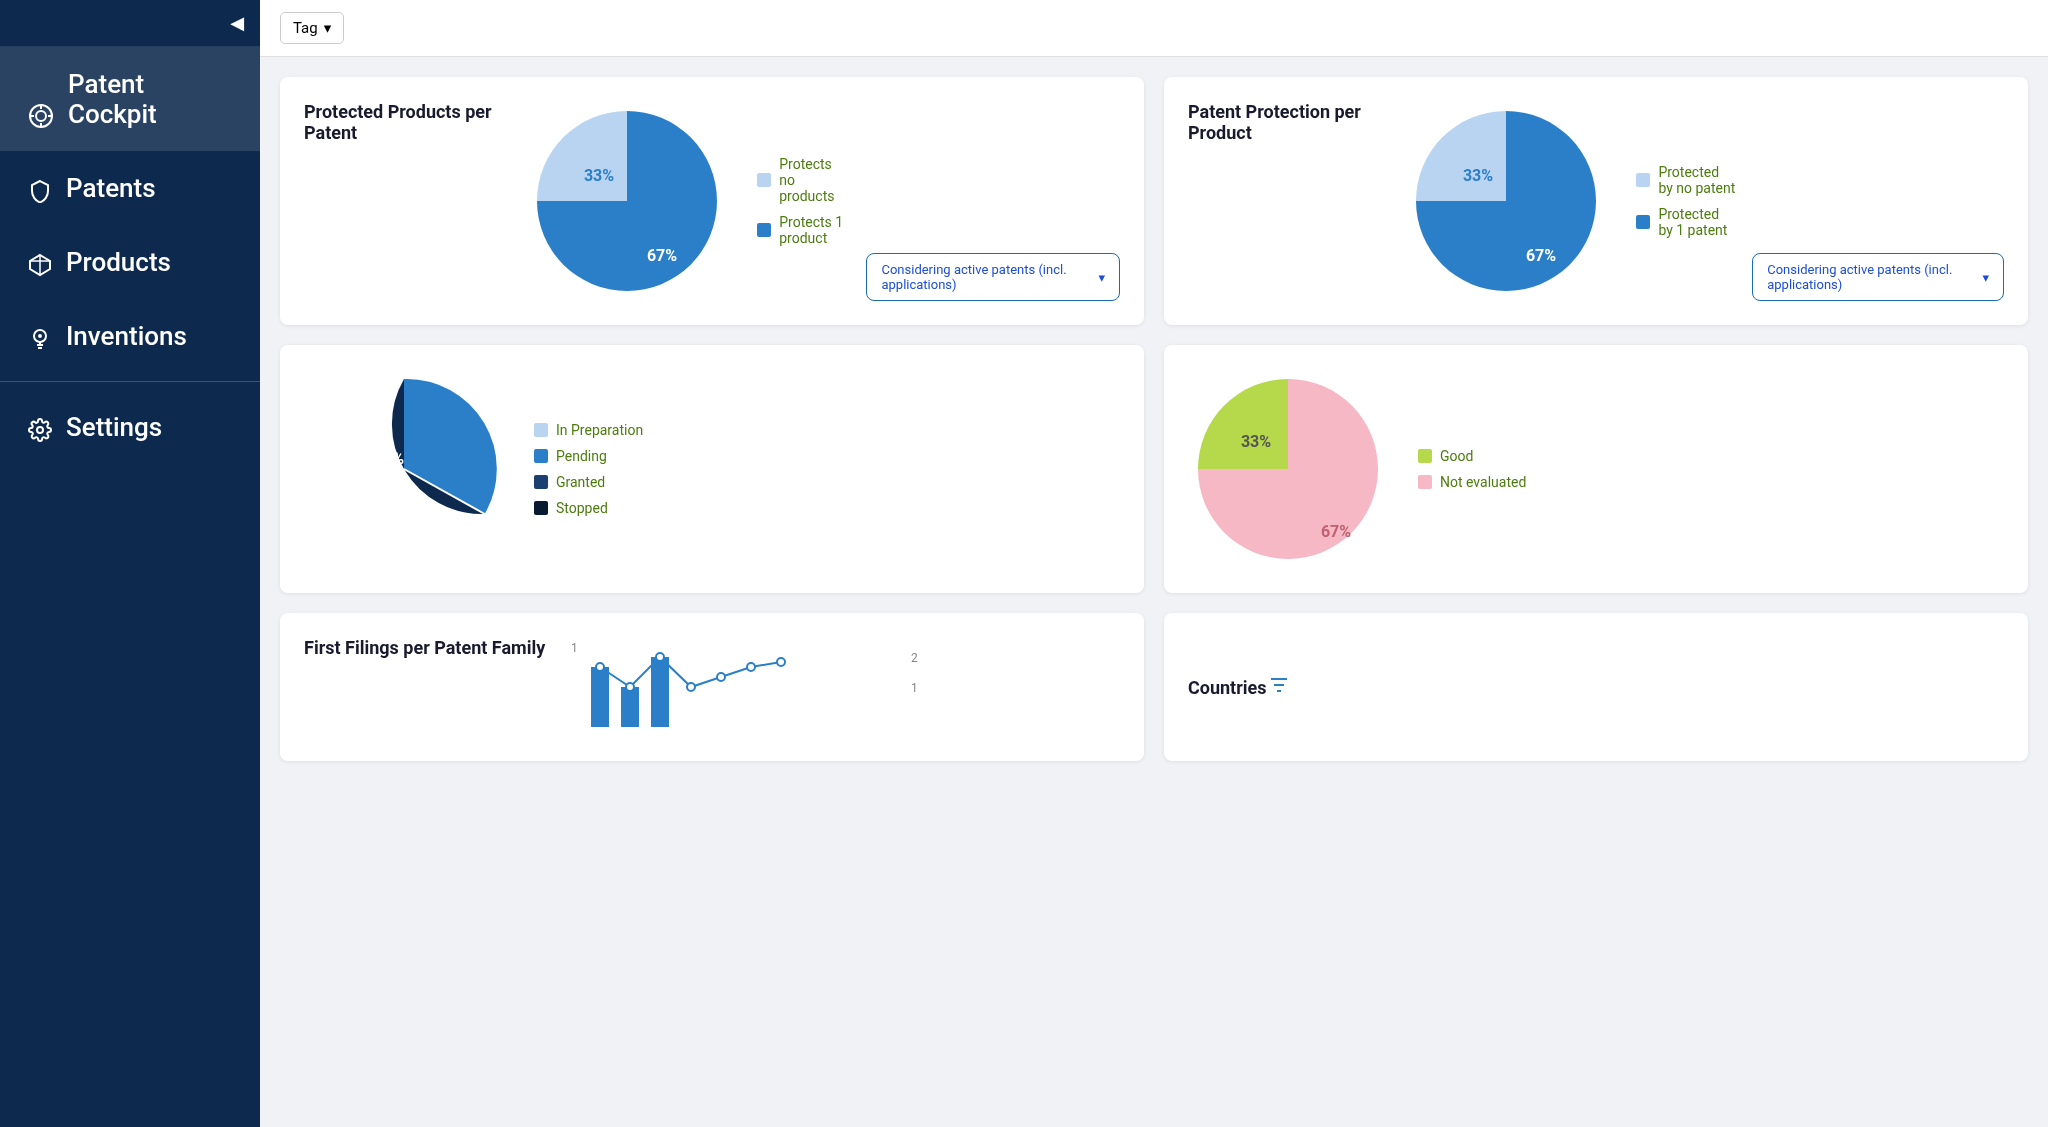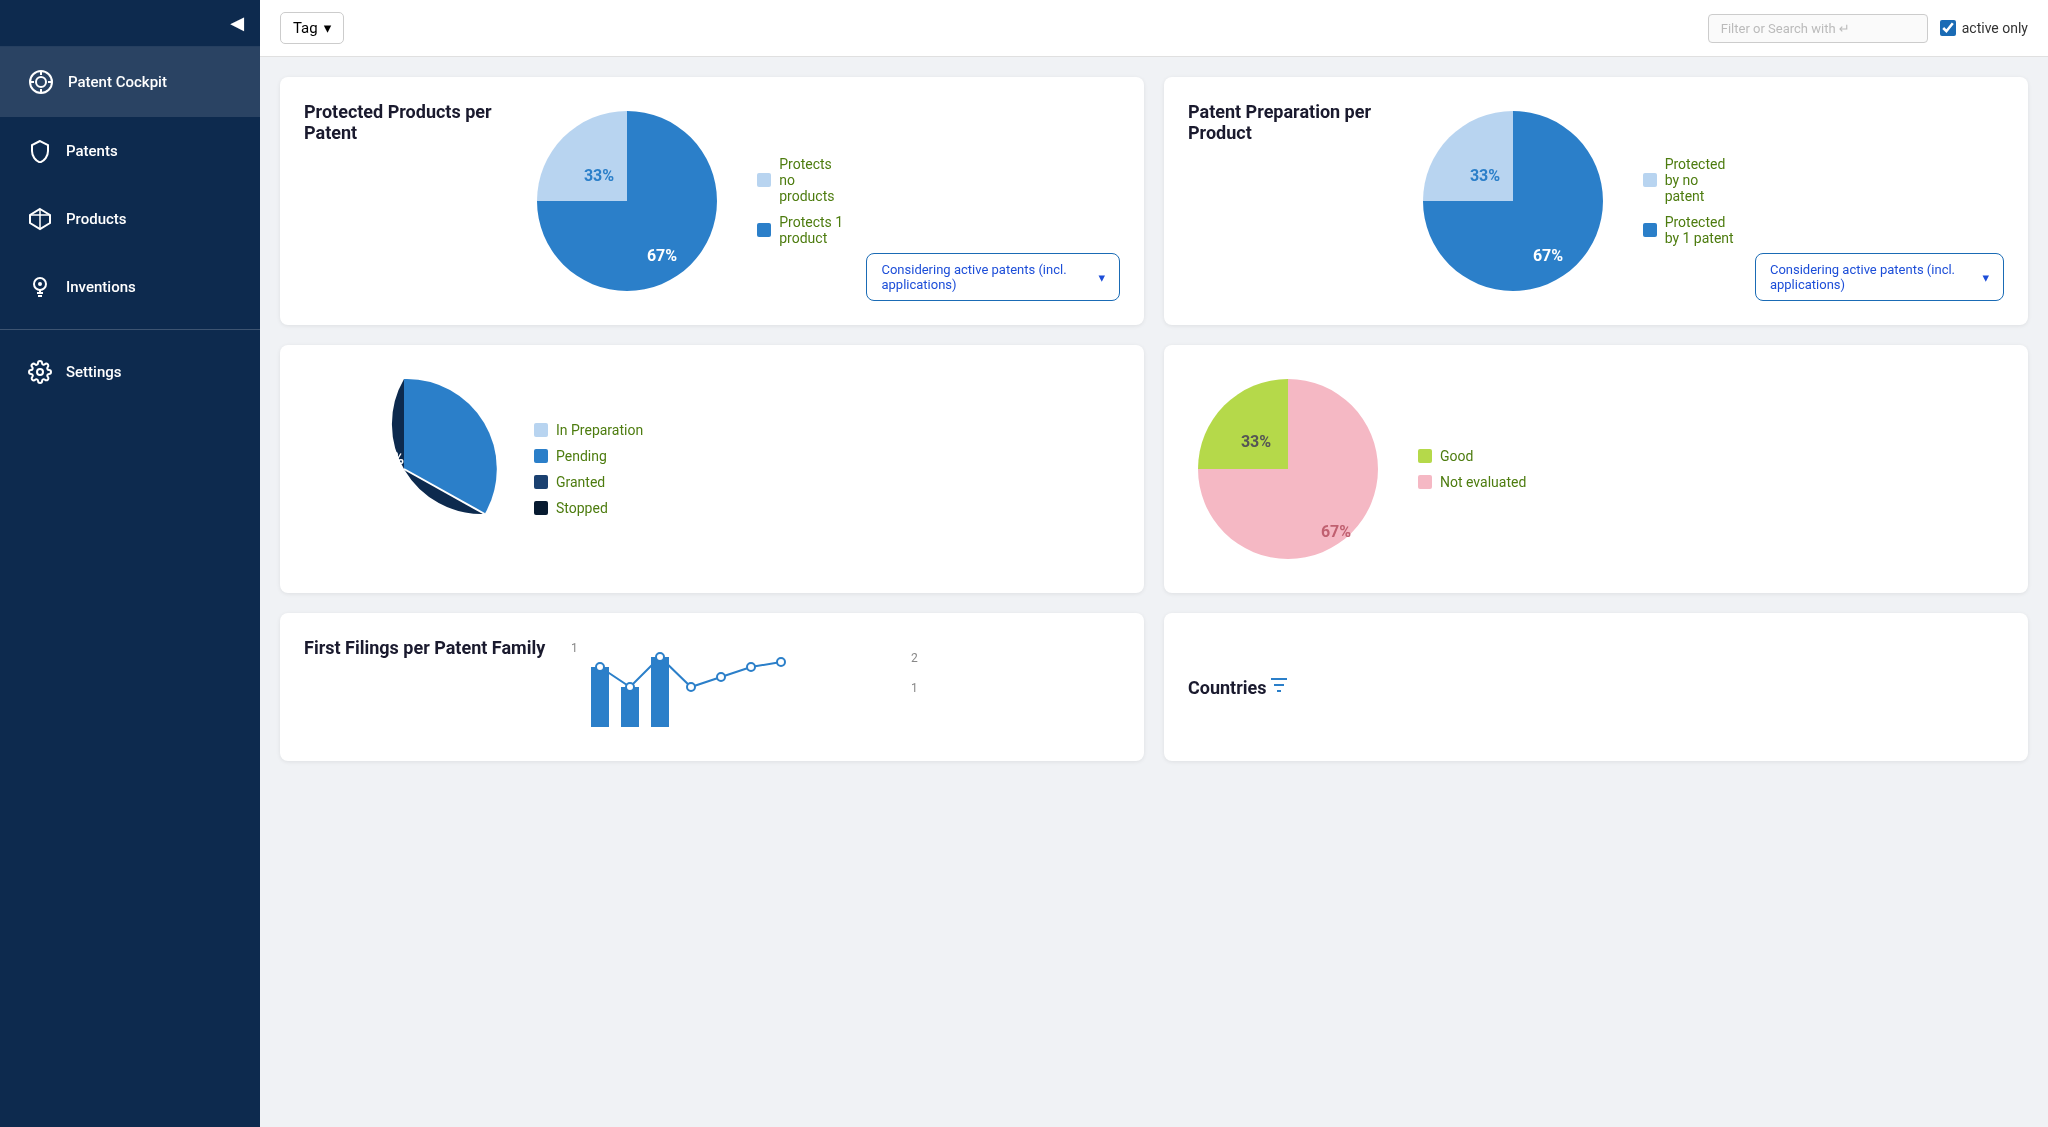--- a/index.html
+++ b/index.html
@@ -23,25 +23,25 @@
     }
     .sidebar-toggle button {
       background: none;
       border: none;
       color: white;
       font-size: 18px;
       cursor: pointer;
     }
     .sidebar-item {
       display: flex;
-      align-items: center;
+      align-items: flex-end;
       gap: 14px;
       padding: 22px 28px;
       cursor: pointer;
-      font-size: 15px;
+      font-size: 26px;
       font-weight: 500;
       color: white;
       transition: background 0.2s;
     }
     .sidebar-item.active { background: rgba(255,255,255,0.12); }
     .sidebar-icon { font-size: 22px; display: flex; align-items: center; }
     .sidebar-divider { border: none; border-top: 1px solid rgba(255,255,255,0.2); margin: 8px 0; }
 
     
     .main {
@@ -209,29 +209,20 @@
 
 <div class="main">
 
   <div class="topbar">
     <div class="topbar-left">
       <div class="tag-dropdown">
         <span>Tag</span>
         <span>▾</span>
       </div>
     </div>
-    <div class="topbar-right">
-      <div class="search-box">
-        <span style="color:#bbb;font-size:13px;">Filter or Search with ↵</span>
-      </div>
-      <label class="active-only">
-        <input type="checkbox" class="checkbox-blue" checked="" style="">
-        <span>active only</span>
-      </label>
-    </div>
   </div>
 
   <div class="dashboard">
 
     <div class="card">
       <div class="card-title">Protected Products per Patent</div>
       <div class="card-body">
         <svg width="200" height="200" viewBox="0 0 200 200" class="pie">
 
           <path d="M100,100 L100,10 A90,90 0 1,1 10,100 Z" fill="#2b7fc9"></path>
@@ -253,21 +244,21 @@
       </div>
       <div class="card-footer">
         <div class="dropdown-select">
           <span>Considering active patents (incl. applications)</span>
           <span>▾</span>
         </div>
       </div>
     </div>
 
     <div class="card">
-      <div class="card-title">Patent Preparation per Product</div>
+      <div class="card-title">Patent Protection per Product</div>
       <div class="card-body">
         <svg width="200" height="200" viewBox="0 0 200 200" class="pie">
           <path d="M100,100 L100,10 A90,90 0 1,1 10,100 Z" fill="#2b7fc9"></path>
           <path d="M100,100 L10,100 A90,90 0 0,1 100,10 Z" fill="#b8d4f0"></path>
           <text x="72" y="80" text-anchor="middle" fill="#2b7fc9" font-size="16" font-weight="bold">33%</text>
           <text x="135" y="160" text-anchor="middle" fill="white" font-size="16" font-weight="bold">67%</text>
         </svg>
         <div class="legend">
           <div class="legend-item">
             <div class="legend-dot" style="background:#b8d4f0;"></div>

